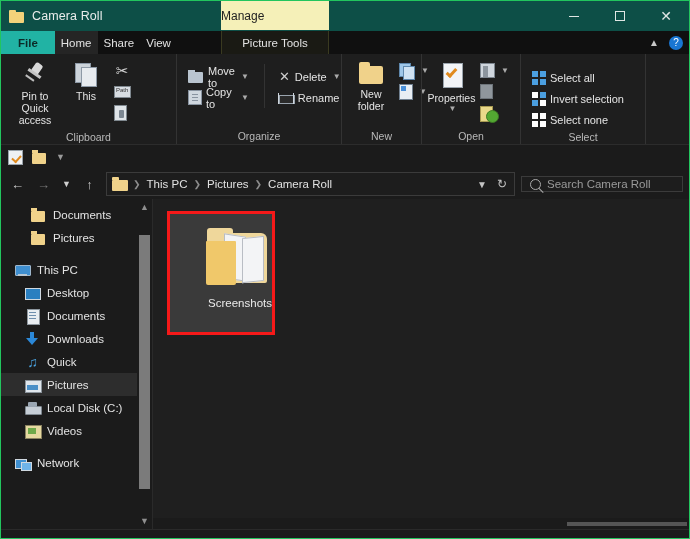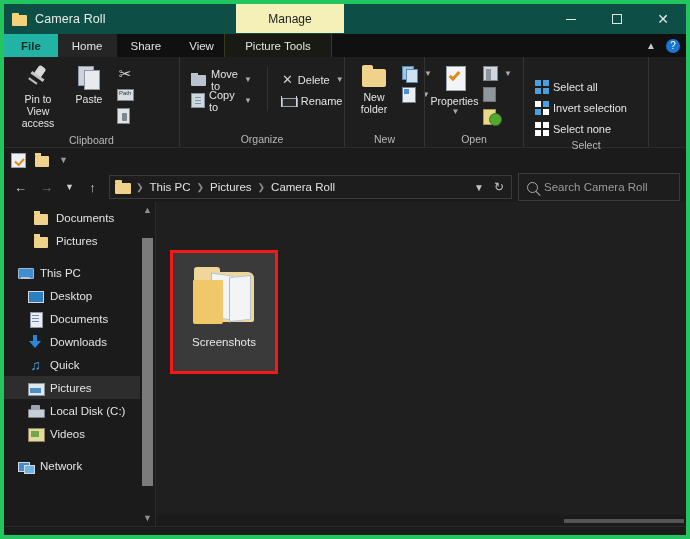--- a/index.html
+++ b/index.html
@@ -4,44 +4,44 @@
 <style>
   * { box-sizing: border-box; margin: 0; padding: 0; }
   html, body {
     width: 690px; height: 539px;
     background: #1b1b1b;
     font-family: "Liberation Sans", sans-serif;
     overflow: hidden;
     -webkit-font-smoothing: antialiased;
   }
   .window { width: 690px; height: 539px; position: relative; display: flex; flex-direction: column;
-            background: #191919; border: 4px solid #22c55e; }
+            background: #191919; border: 1px solid #22c55e; }
 
   
   .titlebar { height: 30px; background: #0d4f47; display: flex; align-items: stretch; position: relative; flex: none; }
   .title-left { display: flex; align-items: center; padding-left: 8px; gap: 8px; width: 220px; }
   .title-folder-ico { width: 15px; height: 13px; position: relative; }
   .title-folder-ico::before { content:""; position:absolute; left:0; top:2px; width:15px; height:11px;
        background:#f3d27a; border-radius:1px; }
   .title-folder-ico::after { content:""; position:absolute; left:0; top:0px; width:7px; height:3px;
        background:#f3d27a; border-radius:1px 1px 0 0; }
   .title-text { color:#e9eceb; font-size:12.5px; letter-spacing:.1px; }
-  .manage-tab { position:absolute; left:232px; top:0; width:108px; height:29px;
-       background:#f5f0b8; color:#222; display:flex; align-items:center; justify-content:center;
+  .manage-tab { position:absolute; left:220px; top:0; width:108px; height:29px;
+       background:#f5f0b8; color:#222; display:flex; align-items:center; justify-content:flex-start;
        font-size:12px; }
   .win-btns { position:absolute; right:0; top:0; height:30px; display:flex; }
   .win-btn { width:46px; height:30px; display:flex; align-items:center; justify-content:center;
        color:#dfe6e4; font-size:12px; }
   .win-btn.close { font-size:14px; }
   .glyph-min { width:10px; height:1px; background:#dfe6e4; }
   .glyph-max { width:10px; height:10px; border:1px solid #dfe6e4; }
 
   
   .tabbar { height:23px; background:#101010; display:flex; align-items:stretch; position:relative; flex:none; }
-  .tab { padding:0 14px; display:flex; align-items:center; font-size:11.5px; color:#e2e2e2; }
+  .tab { padding:0 6px; display:flex; align-items:center; font-size:11.5px; color:#e2e2e2; }
   .tab.file { background:#21b3a4; color:#0b2b28; font-weight:bold; padding:0 17px; }
   .tab.sel { background:#252525; }
   .tab-ptools { position:absolute; left:220px; top:0; height:23px; width:108px;
       display:flex; align-items:center; justify-content:center; font-size:11.5px; color:#e2e2e2;
       border-left:1px solid #3a3a20; border-right:1px solid #3a3a20; background:#1a1a14;}
   .tabbar-right { position:absolute; right:6px; top:0; height:23px; display:flex; align-items:center; gap:10px; }
   .chev-up { color:#c9c9c9; font-size:10px; }
   .help-ico { width:14px; height:14px; border-radius:50%; background:#1976d2; color:#fff;
       font-size:10px; display:flex; align-items:center; justify-content:center; }
 
@@ -158,21 +158,21 @@
       color:#cfcfcf; font-size:13px; }
   .navbtn.sm { width:19px; font-size:9px; }
   .navbtn.dim { color:#777; }
   .addrbox { flex:1; height:24px; border:1px solid #3b3b3b; background:#1d1d1d; display:flex;
       align-items:center; padding:0 2px 0 5px; margin-left:3px; }
   .crumbs { flex:1; display:flex; align-items:center; gap:2px; }
   .crumb { color:#e0e0e0; font-size:11.5px; padding:1px 4px; }
   .crumb-sep { color:#8d8d8d; font-size:9px; }
   .addr-btn { width:20px; height:22px; display:flex; align-items:center; justify-content:center;
       color:#c4c4c4; font-size:10px; }
-  .searchbox { width:162px; height:28px; border:1px solid #3b3b3b; background:#1d1d1d; margin-left:5px;
+  .searchbox { width:162px; height:16px; border:1px solid #3b3b3b; background:#1d1d1d; margin-left:5px;
       display:flex; align-items:center; gap:6px; padding-left:8px; }
   .search-ico { width:11px; height:11px; border:1.4px solid #a9a9a9; border-radius:50%; position:relative; }
   .search-ico::after { content:""; position:absolute; right:-4px; bottom:-3px; width:6px; height:1.4px;
       background:#a9a9a9; transform:rotate(45deg); }
   .search-ph { color:#9a9a9a; font-size:11.5px; }
 
   
   .body { flex:1; display:flex; background:#191919; overflow:hidden; }
   .navpane { width:152px; background:#1b1b1b; position:relative; display:flex; flex-direction:column;
       border-right:1px solid #2a2a2a; }
@@ -218,23 +218,23 @@
       background:#3f8fd0; border:1px solid #cfd8e0; }
   .ni-net::after { content:""; position:absolute; left:6px; top:6px; width:9px; height:7px;
       background:#6fb3e8; border:1px solid #cfd8e0; }
 
   .nav-sb { position:absolute; right:0; top:0; bottom:0; width:15px; background:#1b1b1b; }
   .nav-sb-up, .nav-sb-dn { height:16px; display:flex; align-items:center; justify-content:center;
       color:#8f8f8f; font-size:9px; }
   .nav-sb-thumb { position:absolute; left:2px; right:2px; background:#7b7b7b; }
 
   .content { flex:1; background:#1f1f1f; position:relative; padding:12px 0 0 14px; }
-  .tile { width:108px; height:124px; display:flex; flex-direction:column; align-items:center;
+  .tile { width:108px; height:124px; display:flex; flex-direction:column; align-items:flex-end;
       justify-content:flex-start; padding-top:13px; border:3px solid #f51919; position:relative;
-      background:#3a3a3a;margin-top:36px; }
+      background:#3a3a3a; }
   .tile-ico { width:70px; height:62px; position:relative; }
   .tile-ico .back { position:absolute; left:5px; top:6px; width:60px; height:50px;
       background:#efd79b; border-radius:2px 6px 2px 2px; }
   .tile-ico .tab2 { position:absolute; left:5px; top:1px; width:26px; height:7px; background:#efd79b;
       border-radius:3px 3px 0 0; }
   .tile-ico .pg { position:absolute; background:#f3f4f6; border:1px solid #b9bdc4; }
   .tile-ico .pg1 { left:22px; top:8px; width:22px; height:45px; transform:skewY(9deg); }
   .tile-ico .pg2 { left:40px; top:10px; width:22px; height:45px; transform:skewY(-6deg); }
   .tile-ico .front { position:absolute; left:4px; top:14px; width:30px; height:44px;
       background:#f0c86a; border-radius:1px 1px 2px 2px; }
@@ -294,26 +294,26 @@
   </div>
 
   <div class="ribbon">
 
     <div class="rgroup" style="width:175px">
       <div class="rgroup-body">
         <div class="bigbtn" style="width:56px">
           <span class="ico ico-pin">
               <span class="pin-needle"></span>
             </span>
-          <span class="lbl">Pin to View</span>
+          <span class="lbl">Pin to Quick</span>
           <span>access</span>
         </div>
         <div class="bigbtn">
           <span class="ico ico-copy"></span>
-          <span class="lbl">Paste</span>
+          <span class="lbl">This</span>
         </div>
         <div class="smallcol">
           <div class="smallbtn">
               <span class="ico ico-scissors">✂</span>
             </div>
           <div class="smallbtn">
               <span class="ico ico-copypath"></span>
             </div>
           <div class="smallbtn">
               <span class="ico ico-shortcut"></span>
@@ -398,21 +398,21 @@
           </div>
           <div class="smallbtn">
             <span class="ico ico-history"></span>
           </div>
         </div>
       </div>
       <div class="rgroup-label">Open</div>
     </div>
 
     <div class="rgroup" style="width:125px">
-      <div class="rgroup-body" style="padding-top:17px">
+      <div class="rgroup-body" style="padding-top:11px">
         <div class="smallcol">
           <div class="smallbtn">
             <span class="ico-sel">
                 <span></span>
                 <span></span>
                 <span></span>
                 <span></span>
               </span>
             <span>Select all</span>
           </div>

